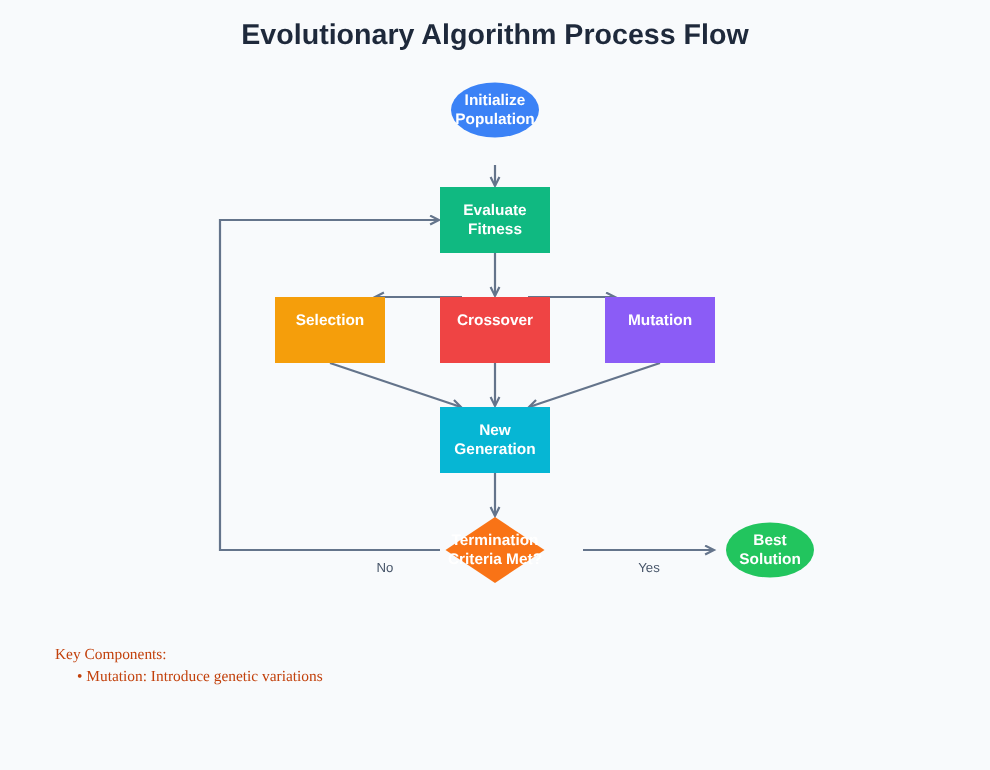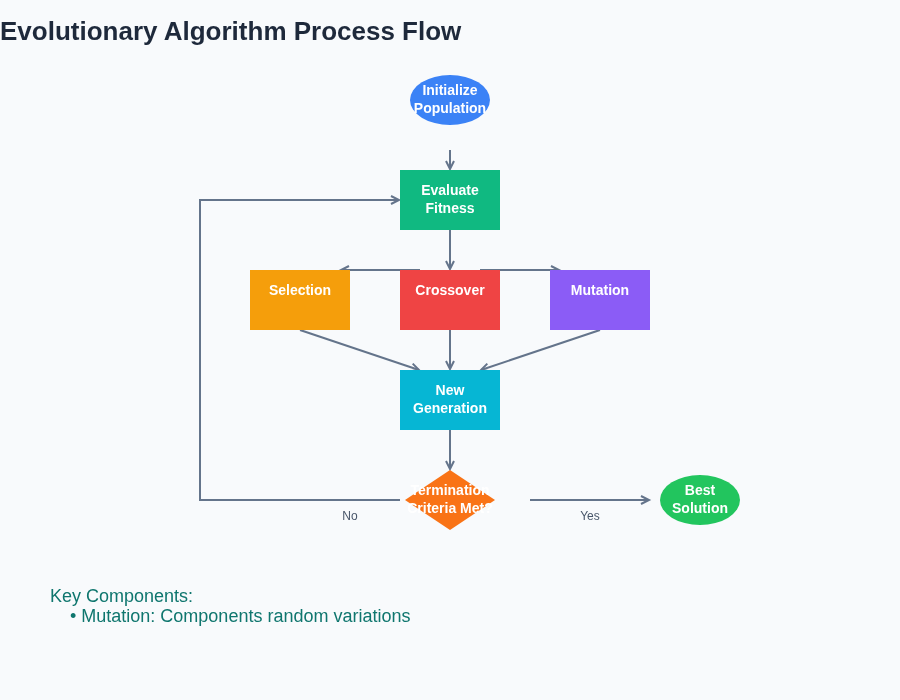--- a/index.html
+++ b/index.html
@@ -1,24 +1,24 @@
 <!DOCTYPE html>
 <html><head>
 <meta charset="utf-8">
 <style>
   html, body { margin: 0; padding: 0; }
   body { width: 900px; height: 700px; background: #f8fafc; position: relative; overflow: hidden;
          font-family: "Liberation Sans", sans-serif; }
-  .title { position: absolute; left: 0; top: 16px; width: 900px; text-align: left;
+  .title { position: absolute; left: 0; top: 16px; width: 900px; text-align: center;
            font-size: 26px; font-weight: bold; color: #1e293b; }
   svg.flow { position: absolute; left: 0; top: 0; }
   .node-text { font-family: "Liberation Sans", sans-serif; font-size: 14px; font-weight: bold; fill: #ffffff; }
   .edge-label { font-family: "Liberation Sans", sans-serif; font-size: 12px; fill: #475569; }
   .edge { stroke: #64748b; stroke-width: 2; fill: none; }
-  .legend { position: absolute; left: 50px; top: 586px; font-size: 18px; color: #0f766e; line-height: 20px; }
+  .legend { position: absolute; left: 50px; top: 586px; font-size: 14px; color: #c2410c; line-height: 20px; font-family: Liberation Serif, serif; }
   .legend .item { padding-left: 20px; }
 </style>
 </head>
 <body>
 
 <div class="title">Evolutionary Algorithm Process Flow</div>
 
 <svg class="flow" width="900" height="700">
   <defs>
     <marker id="arrow" markerWidth="12" markerHeight="12" refX="9" refY="5" orient="auto" markerUnits="userSpaceOnUse">
@@ -81,14 +81,14 @@
 
   <g>
     <ellipse cx="700" cy="500" rx="40" ry="25" fill="#22c55e"></ellipse>
     <text class="node-text" x="700" y="495" text-anchor="middle">Best</text>
     <text class="node-text" x="700" y="513" text-anchor="middle">Solution</text>
   </g>
 </svg>
 
 <div class="legend">
   <div>Key Components:</div>
-  <div class="item">• Mutation: Components random variations</div>
+  <div class="item">• Mutation: Introduce genetic variations</div>
 </div>
 
 </body></html>

